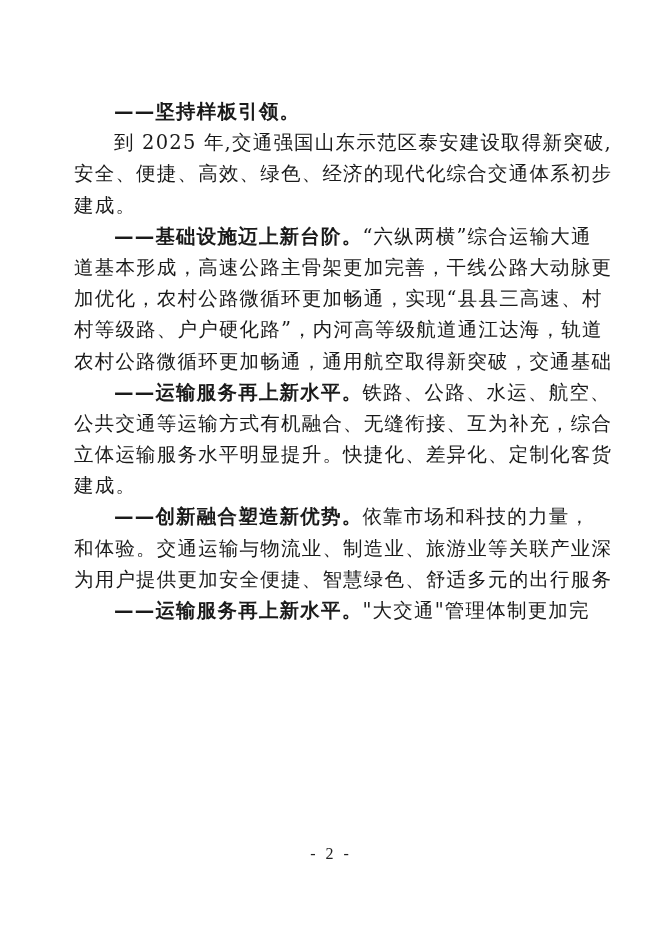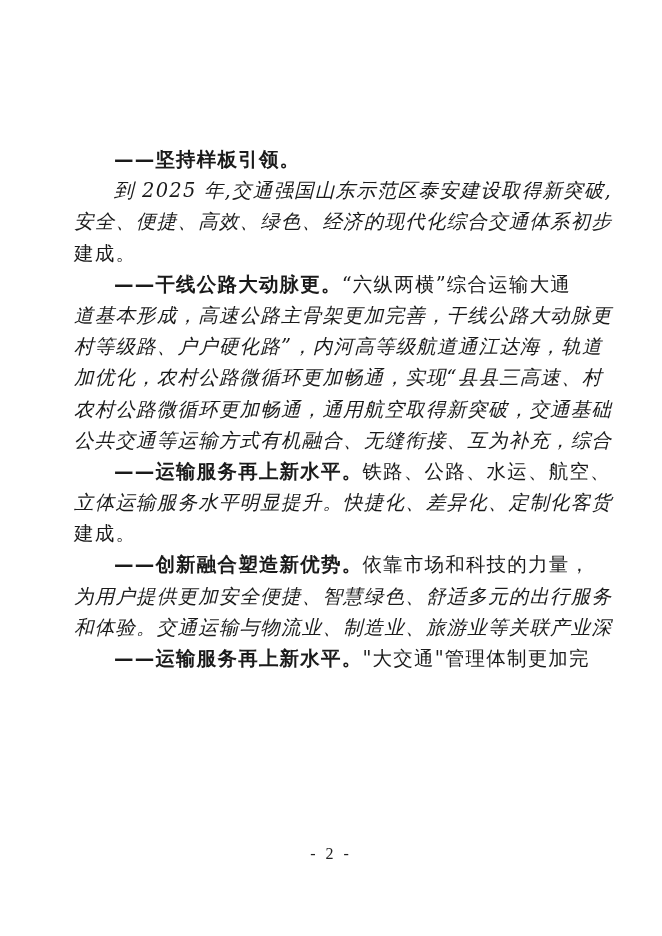--- a/index.html
+++ b/index.html
@@ -13,38 +13,36 @@
       position: relative;
       overflow: hidden;
       font-family: "DejaVu Serif", "Liberation Serif", serif;
       color: #1a1a1a;
     }
     .page {
       position: absolute;
       left: 74px;
       top: 96px;
       width: 510px;
-      margin-top: 48px;
     }
     .line {
       height: 31.2px;
       line-height: 31.2px;
       font-size: 19.5px;
       white-space: nowrap;
       letter-spacing: 1.2px;
     }
     .indent { padding-left: 40px; }
     .bold {
       font-family: "DejaVu Sans", "Liberation Sans", sans-serif;
       font-weight: bold;
     }
     .justify {
       text-align: justify;
       text-align-last: justify;
-      font-style: italic;
     }
     .page-number {
       position: absolute;
       left: 0;
       width: 662px;
       top: 845px;
       text-align: center;
       font-size: 16px;
       font-family: "Liberation Serif", serif;
       letter-spacing: 3px;
@@ -57,38 +55,38 @@
 <div class="page">
   <div class="line indent">
     <span class="bold">——坚持样板引领。</span>
   </div>
 
   <div class="line indent justify"><span>到 2025 年,交通强国山东示范区泰安建设取得新突破,</span></div>
   <div class="line justify"><span>安全、便捷、高效、绿色、经济的现代化综合交通体系初步</span></div>
   <div class="line"><span>建成。</span></div>
 
   <div class="line indent">
-    <span class="bold">——干线公路大动脉更。</span><span>“六纵两横”综合运输大通</span>
+    <span class="bold">——基础设施迈上新台阶。</span><span>“六纵两横”综合运输大通</span>
   </div>
   <div class="line justify"><span>道基本形成，高速公路主骨架更加完善，干线公路大动脉更</span></div>
+  <div class="line justify"><span>加优化，农村公路微循环更加畅通，实现“县县三高速、村</span></div>
   <div class="line justify"><span>村等级路、户户硬化路”，内河高等级航道通江达海，轨道</span></div>
-  <div class="line justify"><span>加优化，农村公路微循环更加畅通，实现“县县三高速、村</span></div>
   <div class="line justify"><span>农村公路微循环更加畅通，通用航空取得新突破，交通基础</span></div>
 
-  <div class="line justify"><span>公共交通等运输方式有机融合、无缝衔接、互为补充，综合</span></div>
   <div class="line indent">
     <span class="bold">——运输服务再上新水平。</span><span>铁路、公路、水运、航空、</span>
   </div>
+  <div class="line justify"><span>公共交通等运输方式有机融合、无缝衔接、互为补充，综合</span></div>
   <div class="line justify"><span>立体运输服务水平明显提升。快捷化、差异化、定制化客货</span></div>
   <div class="line"><span>建成。</span></div>
 
   <div class="line indent">
     <span class="bold">——创新融合塑造新优势。</span><span>依靠市场和科技的力量，</span>
   </div>
+  <div class="line justify"><span>和体验。交通运输与物流业、制造业、旅游业等关联产业深</span></div>
   <div class="line justify"><span>为用户提供更加安全便捷、智慧绿色、舒适多元的出行服务</span></div>
-  <div class="line justify"><span>和体验。交通运输与物流业、制造业、旅游业等关联产业深</span></div>
 
   <div class="line indent">
     <span class="bold">——运输服务再上新水平。</span><span>"大交通"管理体制更加完</span>
   </div>
 </div>
 
 <div class="page-number">- 2 -</div>
 
 </body></html>

